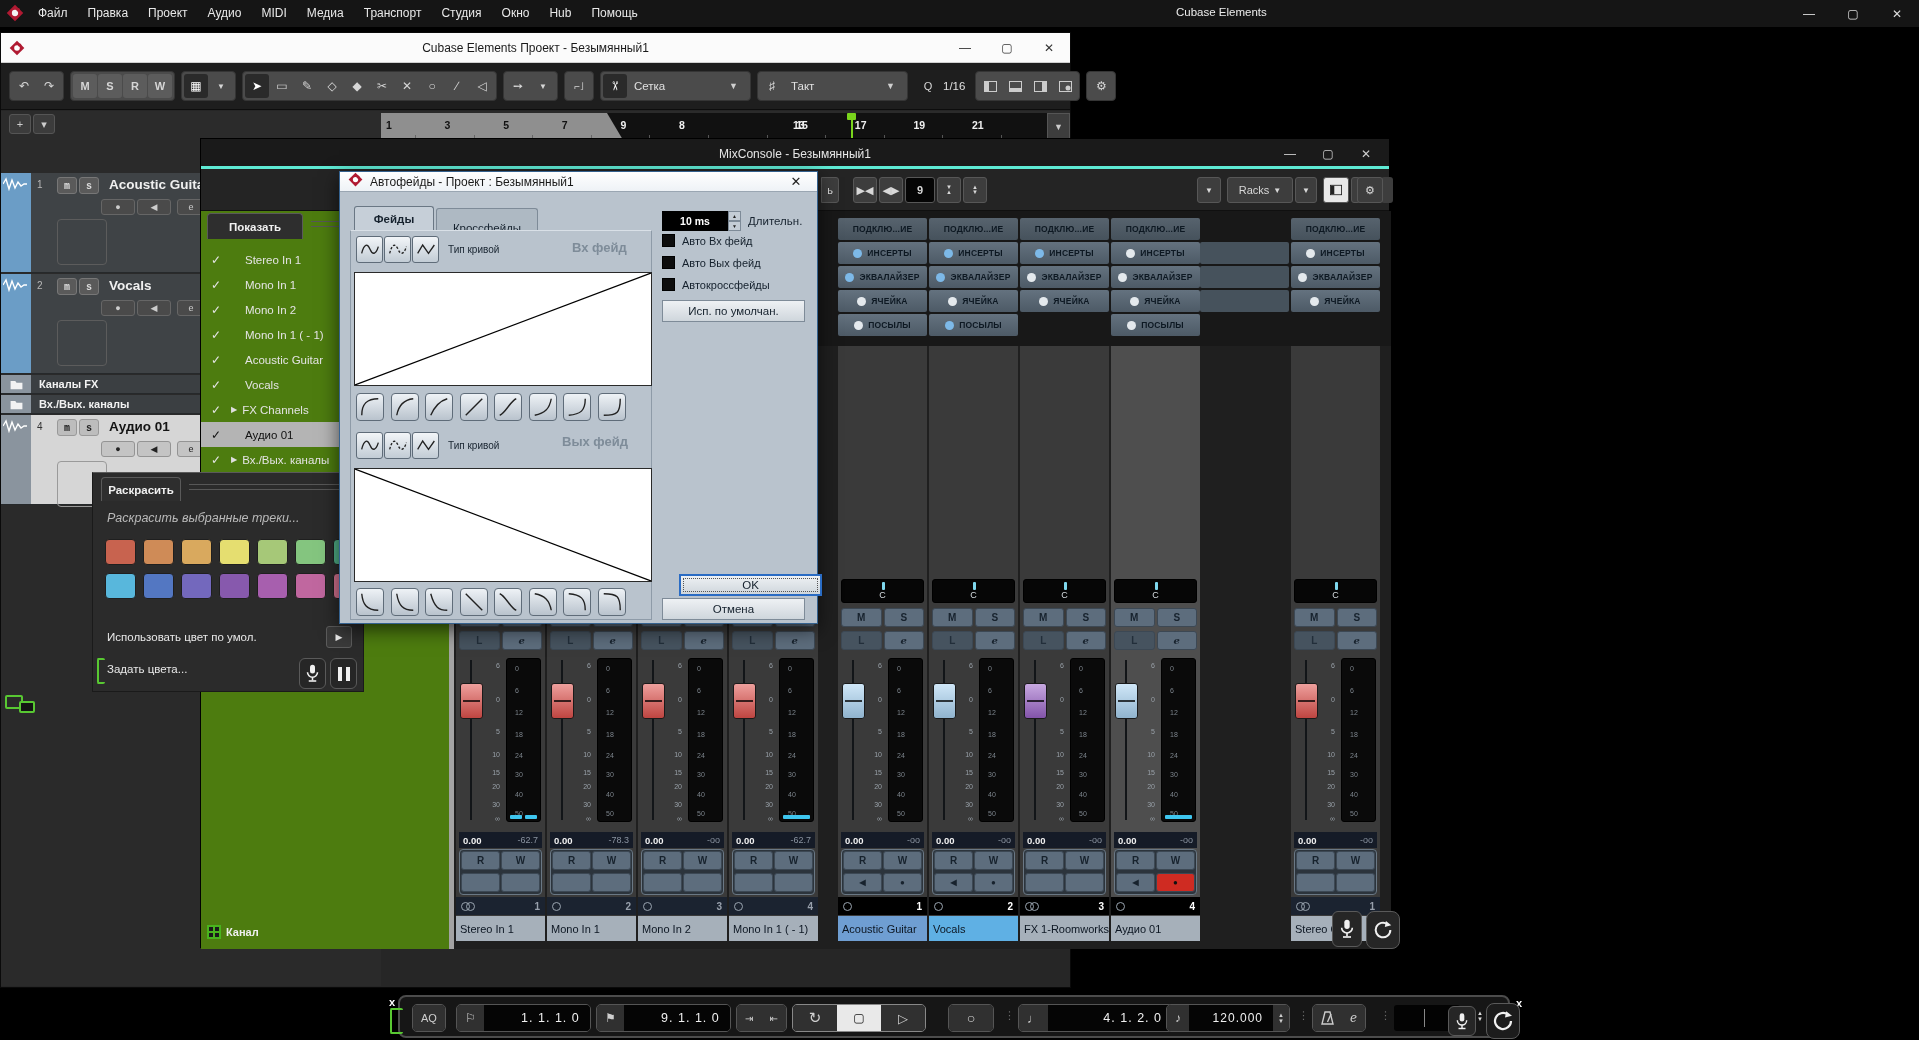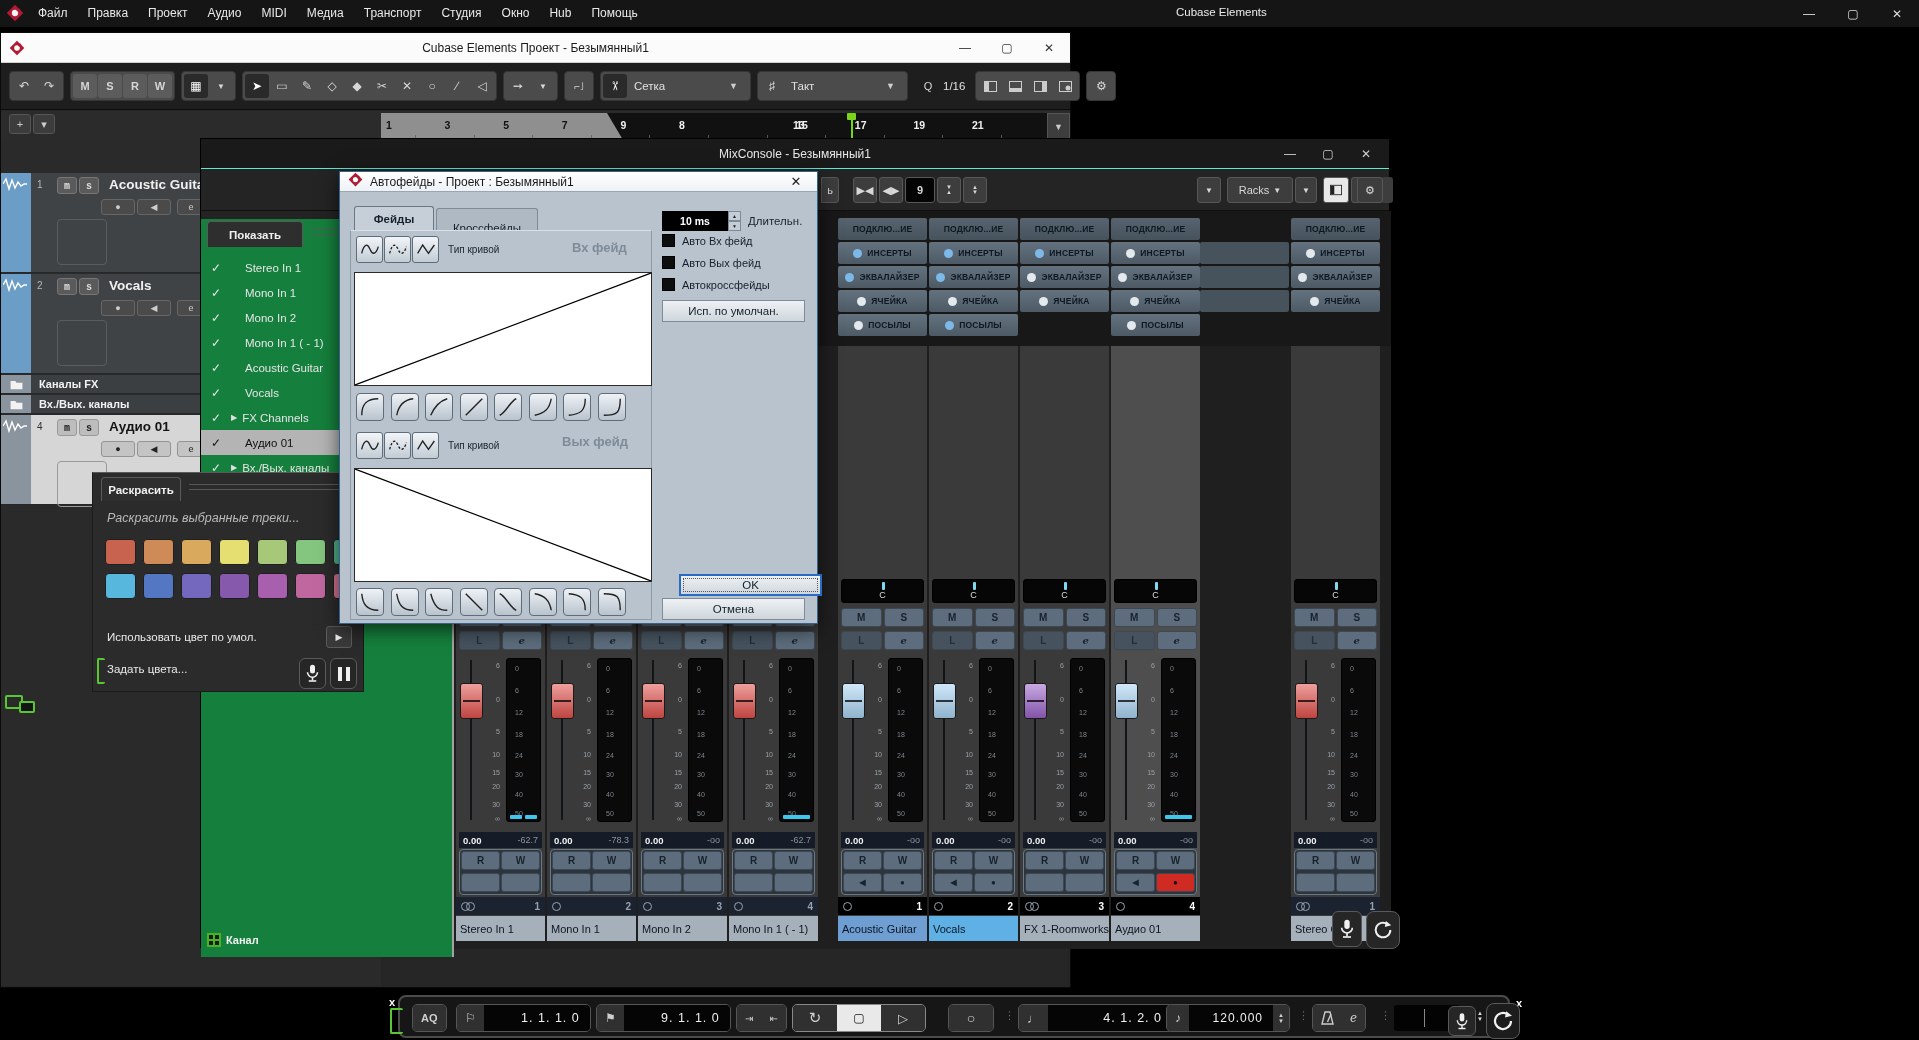--- a/index.html
+++ b/index.html
@@ -52,27 +52,27 @@
   .trk-btn.rec-on{background:#c03a34;}
   .thumb{position:absolute;left:56px;top:46px;width:50px;height:46px;border:1px solid #5c5c5c;border-radius:4px;}
   .track.sel .thumb{border-color:#9a9a9a;}
   .folder-row{position:absolute;left:0;width:380px;height:19px;background:#3b3f42;border-bottom:1px solid #26292b;}
   .folder-cell{position:absolute;left:0;top:0;width:30px;height:18px;background:#8a949e;display:flex;align-items:center;justify-content:center;}
   .folder-name{position:absolute;left:38px;top:3px;font-size:11px;font-weight:bold;color:#f2f2f2;}
   #kb-icons{left:4px;top:662px;}
   .green-box{position:absolute;border:2px solid #58c832;border-radius:2px;}
   
   #mixconsole{left:200px;top:138px;width:1190px;height:810px;background:#232323;border:1px solid #000;}
-  #mc-titlebar{left:0;top:0;width:100%;height:30px;background:#1a1a1a;border-bottom:1px solid #5eead4;}
+  #mc-titlebar{left:0;top:0;width:100%;height:30px;background:#1a1a1a;border-bottom:3px solid #5eead4;}
   #mc-title{width:100%;text-align:center;line-height:30px;font-size:12px;color:#e6e6e6;}
   #mc-controls{right:4px;top:0;height:30px;display:flex;color:#cfcfcf;}
   #mc-toolbar{left:0;top:30px;width:100%;height:42px;background:#242424;border-bottom:1px solid #101010;}
   .mc-tb-btn{position:absolute;top:8px;height:26px;background:#3d3d3d;border:1px solid #575757;border-radius:3px;color:#d8d8d8;font-size:11px;display:flex;align-items:center;justify-content:center;gap:4px;padding:0 6px;}
   .mc-tb-btn.white{background:#e8e8e8;color:#222;}
-  #mc-leftzone{left:0;top:80px;width:253px;height:738px;background:#15803d;border-right:2px solid #a3a3a3;}
+  #mc-leftzone{left:0;top:72px;width:253px;height:738px;background:#4d7c0f;border-right:5px solid #a3a3a3;}
   .zone-tab{position:absolute;border:1px solid #5a5a5a;border-bottom:none;border-radius:4px 4px 0 0;background:#2e2e2e;color:#f0f0f0;font-size:11.5px;font-weight:bold;display:flex;align-items:center;justify-content:center;}
   .zone-lines{position:absolute;height:6px;border-top:1px solid #575757;border-bottom:1px solid #575757;}
   .vis-item{position:absolute;left:0;width:247px;height:25px;color:#e4e4e4;font-size:11.5px;display:flex;align-items:center;}
   .vis-item.sel{background:#b4b4b4;color:#111;}
   .vis-check{width:30px;text-align:center;font-size:12px;}
   .vis-arrow{font-size:8px;margin-right:5px;color:#e0e0e0;}
   #mc-chtab{left:6px;top:714px;display:flex;align-items:center;gap:5px;}
   #mc-rackzone{left:253px;top:72px;width:937px;height:135px;background:#181818;}
   .rack-cell{position:absolute;height:22px;background:linear-gradient(#64727f,#4d5a66);border-radius:2px;display:flex;align-items:center;justify-content:center;gap:5px;}
   .rack-cell.hdr{background:linear-gradient(#57636e,#46525c);}
@@ -1383,21 +1383,21 @@
       </div>
       <div class="preset-btn" style="left: 257.5px; top: 416px;">
         <svg width="22" height="22" viewBox="0 0 24 24">
           <path d="M3 3 C18 3 21 6 21 21" fill="none" stroke="#222" stroke-width="1.5"></path>
         </svg>
       </div>
     </div>
 
   <div id="transport" class="abs">
     <div class="tp-grp" style="left:12px;">
-      <div class="tp-btn" style="font-size:11px;font-weight:bold;">AQ</div>
+      <div class="tp-btn" style="font-size:11px;font-weight:normal;">AQ</div>
     </div>
     <div class="tp-grp" style="left:56px;">
       <div class="tp-btn">⚐</div>
       <div class="tp-disp" style="width:106px;">1. 1. 1.  0</div>
     </div>
     <div class="tp-grp" style="left:196px;">
       <div class="tp-btn">⚑</div>
       <div class="tp-disp" style="width:106px;">9. 1. 1.  0</div>
     </div>
     <div class="tp-grp" style="left:336px;">

